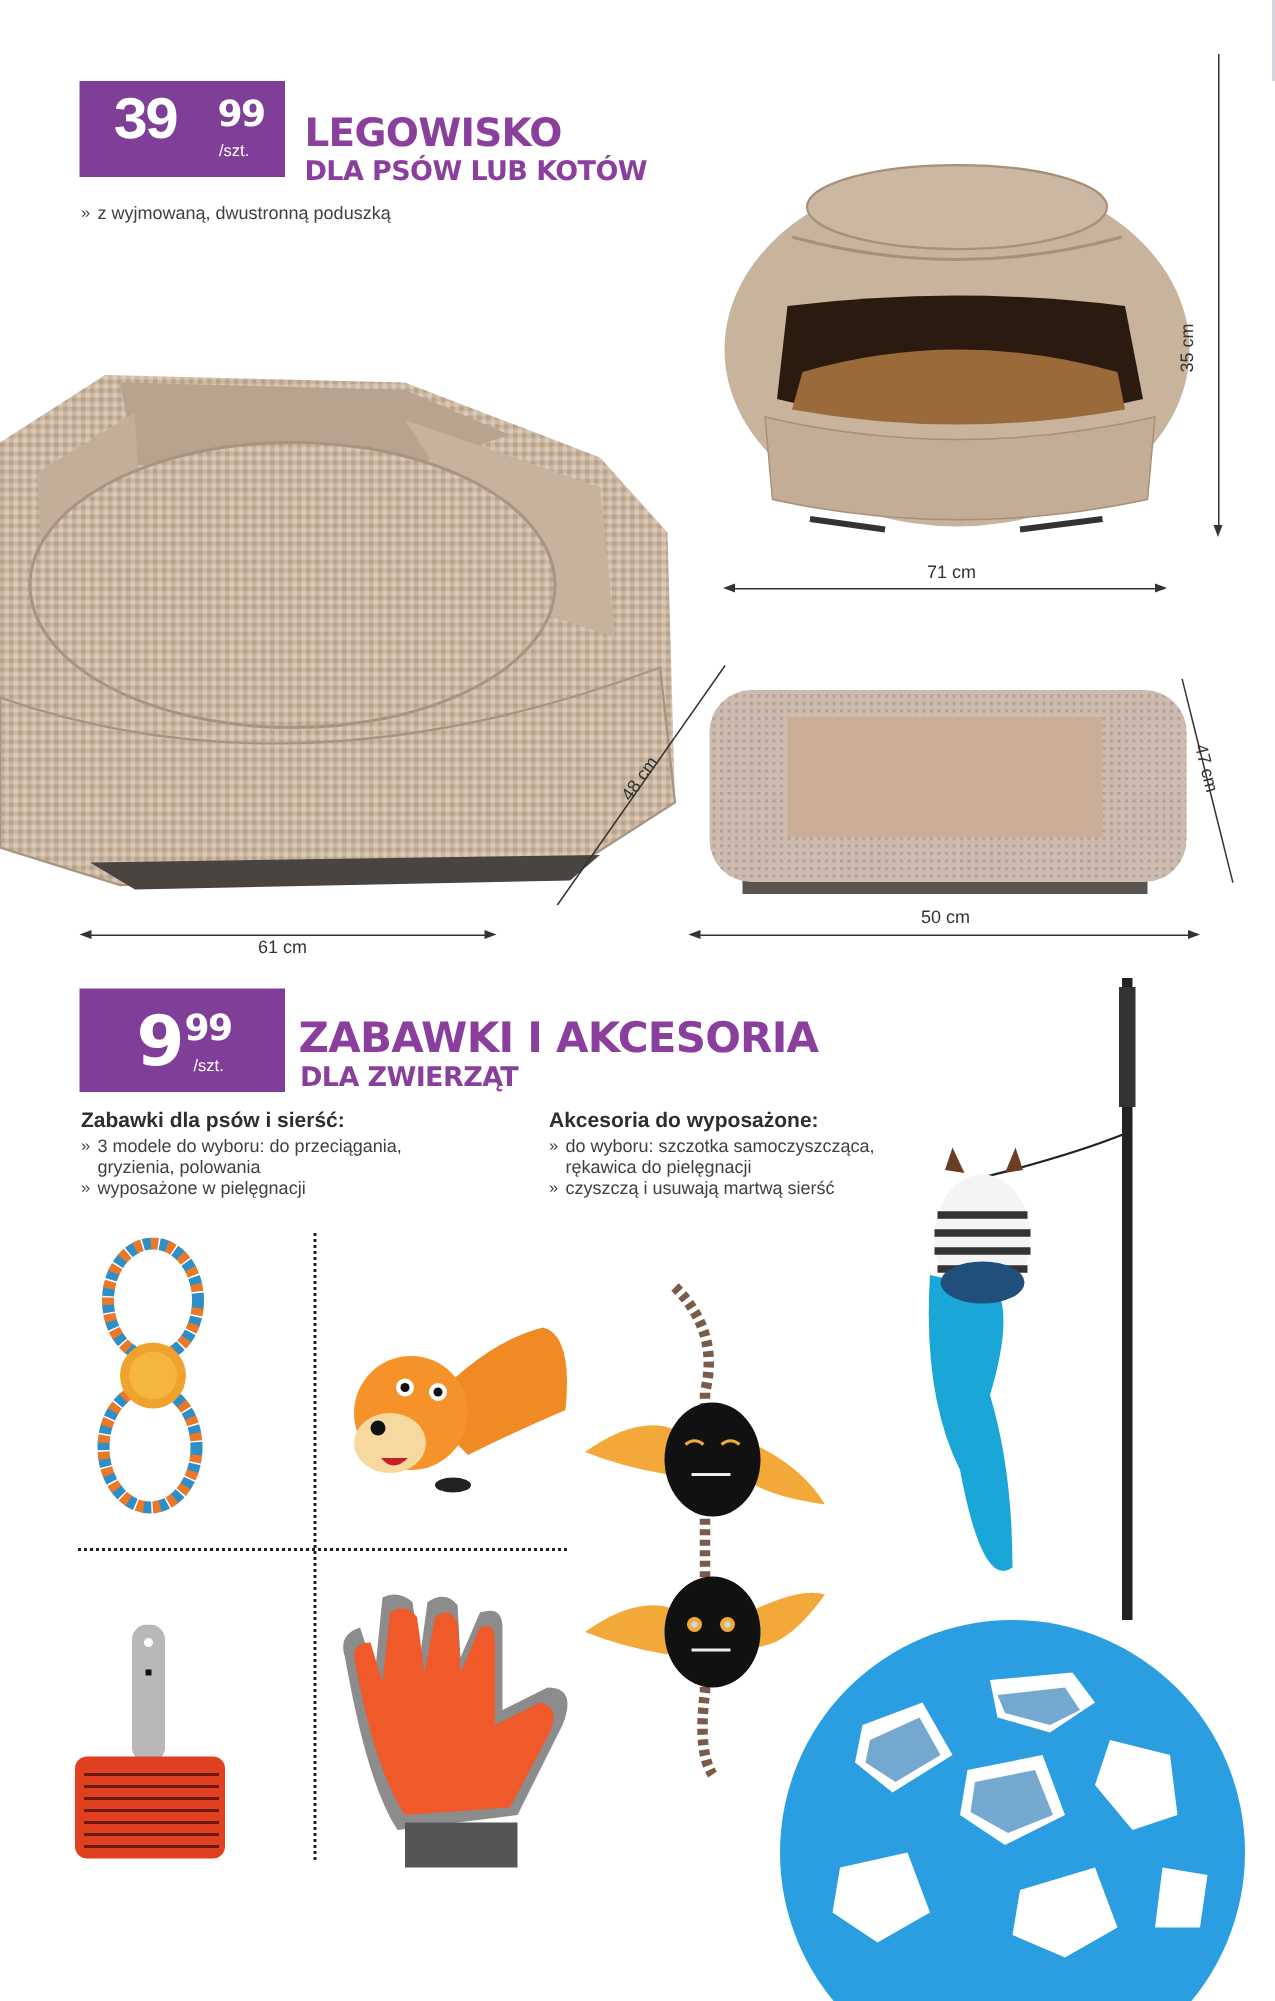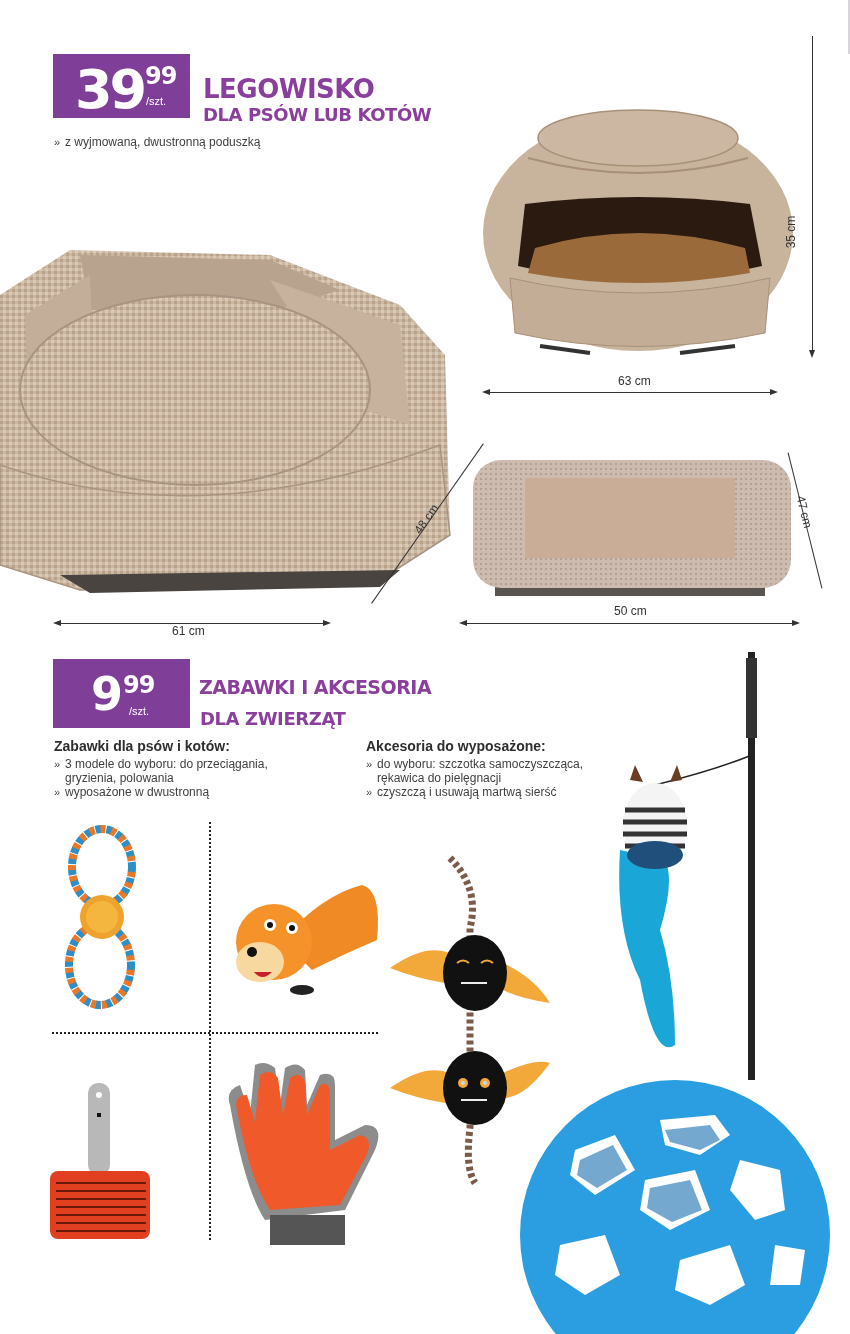--- a/index.html
+++ b/index.html
@@ -31,21 +31,21 @@
   .dot-h { position:absolute; height:2px; background-image:linear-gradient(90deg, #222 55%, transparent 55%); background-size:4px 2px; }
 
   .product { position:absolute; }
 </style>
 </head>
 <body>
 
 <div class="edge-strip"></div>
 
 <div class="price-box" style="left:53px;top:54px;width:137px;height:64px;">
-  <span class="price-main" style="left:22px;top:9px;font-size:54px;">39</span>
+  <span class="price-main" style="left:22px;top:9px;font-size:40px;font-family:Liberation Mono, monospace;">39</span>
   <span class="price-cents" style="left:92px;top:10px;font-size:24px;">99</span>
   <span class="price-unit" style="left:93px;top:42px;">/szt.</span>
 </div>
 <div class="title-big" style="left:203px;top:76px;font-size:26px;">LEGOWISKO</div>
 <div class="title-sub" style="left:203px;top:106px;font-size:18px;">DLA PSÓW LUB KOTÓW</div>
 
 <ul class="bullets" style="left:54px;top:135px;width:380px;">
   <li>z wyjmowaną, dwustronną poduszką</li>
 </ul>
 
@@ -93,48 +93,48 @@
     <rect x="60" y="30" width="210" height="80" fill="#c9ad97"></rect>
   </svg>
 </div>
 
 <div class="vline" style="left:812px;top:36px;height:318px;"></div>
 <div class="arrow-d" style="left:809px;top:350px;"></div>
 <div class="dim-label" style="left:775px;top:225px;transform:rotate(-90deg);">35 cm</div>
 <div class="hline" style="left:486px;top:392px;width:290px;"></div>
 <div class="arrow-l" style="left:482px;top:389px;"></div>
 <div class="arrow-r" style="left:770px;top:389px;"></div>
-<div class="dim-label" style="left:618px;top:374px;">63 cm</div>
+<div class="dim-label" style="left:618px;top:374px;">71 cm</div>
 
 <div class="hline" style="left:56px;top:623px;width:272px;"></div>
 <div class="arrow-l" style="left:53px;top:620px;"></div>
 <div class="arrow-r" style="left:323px;top:620px;"></div>
 <div class="dim-label" style="left:172px;top:604px;margin-top:20px;">61 cm</div>
 <div class="hline" style="left:330px;top:523px;width:195px;transform:rotate(-55deg);"></div>
 <div class="dim-label" style="left:410px;top:512px;transform:rotate(-55deg);">48 cm</div>
 
 <div class="hline" style="left:462px;top:623px;width:336px;"></div>
 <div class="arrow-l" style="left:459px;top:620px;"></div>
 <div class="arrow-r" style="left:792px;top:620px;"></div>
 <div class="dim-label" style="left:614px;top:604px;">50 cm</div>
 <div class="hline" style="left:735px;top:520px;width:140px;transform:rotate(76deg);"></div>
 <div class="dim-label" style="left:788px;top:505px;transform:rotate(76deg);">47 cm</div>
 
 <div class="price-box" style="left:53px;top:659px;width:137px;height:69px;">
   <span class="price-main" style="left:38px;top:12px;font-size:46px;">9</span>
   <span class="price-cents" style="left:70px;top:14px;font-size:24px;">99</span>
   <span class="price-unit" style="left:76px;top:47px;">/szt.</span>
 </div>
-<div class="title-big" style="left:199px;top:678px;font-size:19px;">ZABAWKI I AKCESORIA</div>
+<div class="title-big" style="left:199px;top:678px;font-size:28px;">ZABAWKI I AKCESORIA</div>
 <div class="title-sub" style="left:200px;top:710px;font-size:18px;">DLA ZWIERZĄT</div>
 
-<div class="sub-heading" style="left:54px;top:738px;">Zabawki dla psów i kotów:</div>
+<div class="sub-heading" style="left:54px;top:738px;">Zabawki dla psów i sierść:</div>
 <ul class="bullets" style="left:54px;top:757px;width:265px;">
   <li>3 modele do wyboru: do przeciągania, gryzienia, polowania</li>
-  <li>wyposażone w dwustronną</li>
+  <li>wyposażone w pielęgnacji</li>
 </ul>
 
 <div class="sub-heading" style="left:366px;top:738px;">Akcesoria do wyposażone:</div>
 <ul class="bullets" style="left:366px;top:757px;width:265px;">
   <li>do wyboru: szczotka samoczyszcząca, rękawica do pielęgnacji</li>
   <li>czyszczą i usuwają martwą sierść</li>
 </ul>
 
 <div class="dot-v" style="left:209px;top:822px;height:420px;"></div>
 <div class="dot-h" style="left:52px;top:1032px;width:326px;"></div>

